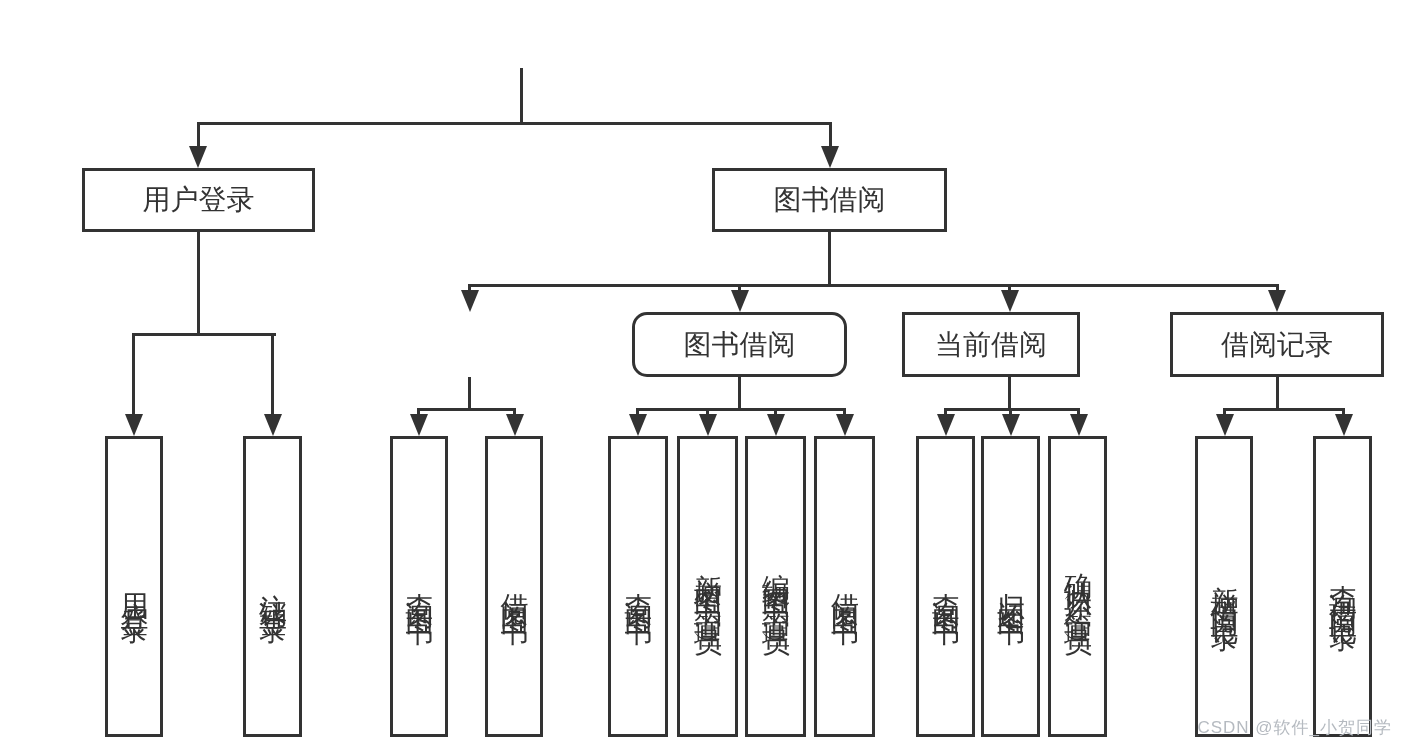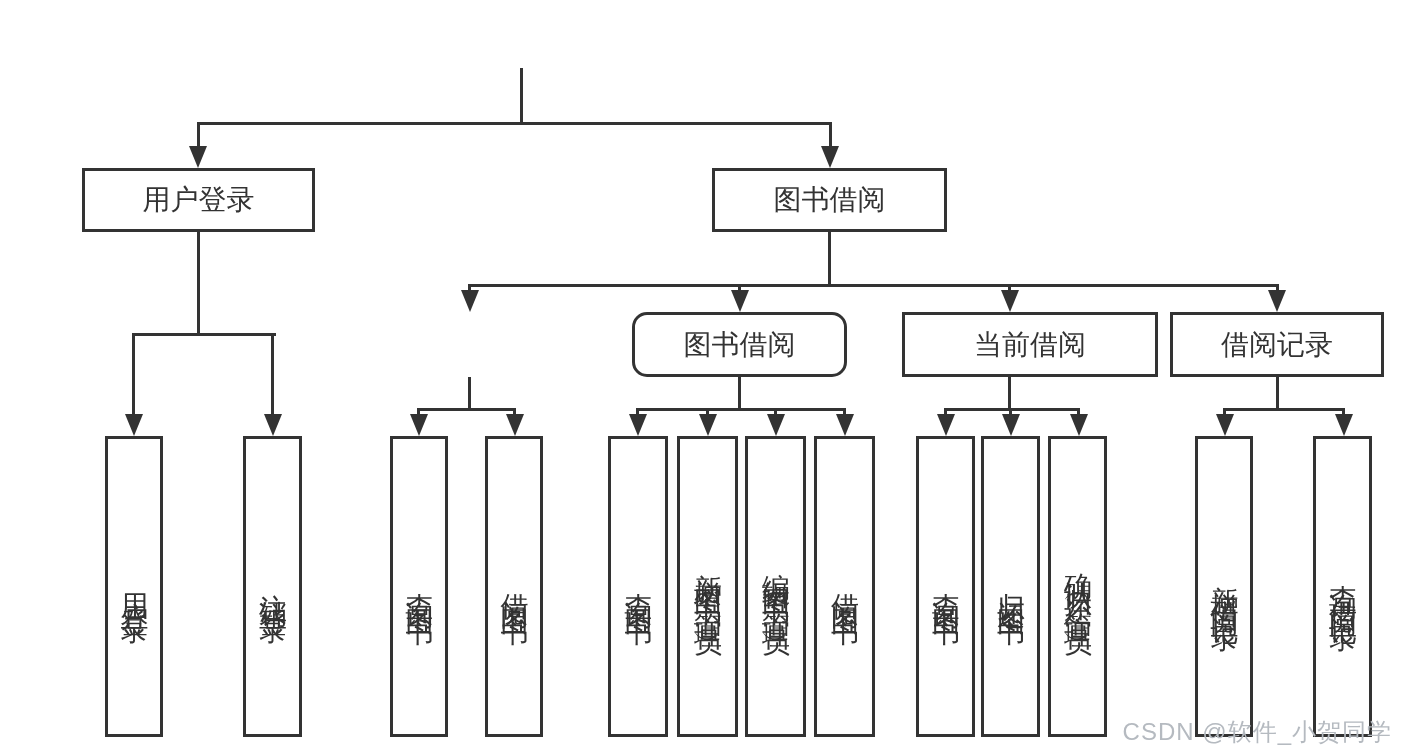--- a/index.html
+++ b/index.html
@@ -34,21 +34,21 @@
   .cline{position:absolute;background:var(--line,#333);}
   .arrow{
     position:absolute;width:0;height:0;
     border-left:9px solid transparent;
     border-right:9px solid transparent;
     border-top:22px solid var(--line,#333);
   }
   .watermark{
     position:absolute;
     top:716px;right:13px;
-    font-size:24px;
+    font-size:17px;
     letter-spacing:1px;
     color:var(--wm,#b5bac0);
     z-index:5;
     white-space:nowrap;
   }
 </style>
 </head>
 <body>
 
 <div id="canvas" style="--line: #333333; --text: #333333; --bg: #ffffff; --wm: #b5bac0;">
@@ -107,21 +107,21 @@
     <div class="arrow" style="left: 1335px; top: 414px;"></div>
     <div class="node" style="left: 82px; top: 168px; width: 233px; height: 64px;">
       <span class="lbl">用户登录</span>
     </div>
     <div class="node" style="left: 712px; top: 168px; width: 235px; height: 64px;">
       <span class="lbl">图书借阅</span>
     </div>
     <div class="node" style="left: 632px; top: 312px; width: 215px; height: 65px; border-radius: 15px;">
       <span class="lbl">图书借阅</span>
     </div>
-    <div class="node" style="left: 902px; top: 312px; width: 256px; height: 65px;">
+    <div class="node" style="left: 902px; top: 312px; width: 178px; height: 65px;">
       <span class="lbl">当前借阅</span>
     </div>
     <div class="node" style="left: 1170px; top: 312px; width: 214px; height: 65px;">
       <span class="lbl">借阅记录</span>
     </div>
     <div class="node vert" style="left: 105px; top: 436px; width: 58px; height: 301px;">
       <span class="lbl">用户登录</span>
     </div>
     <div class="node vert" style="left: 243px; top: 436px; width: 59px; height: 301px;">
       <span class="lbl">注销登录</span>

